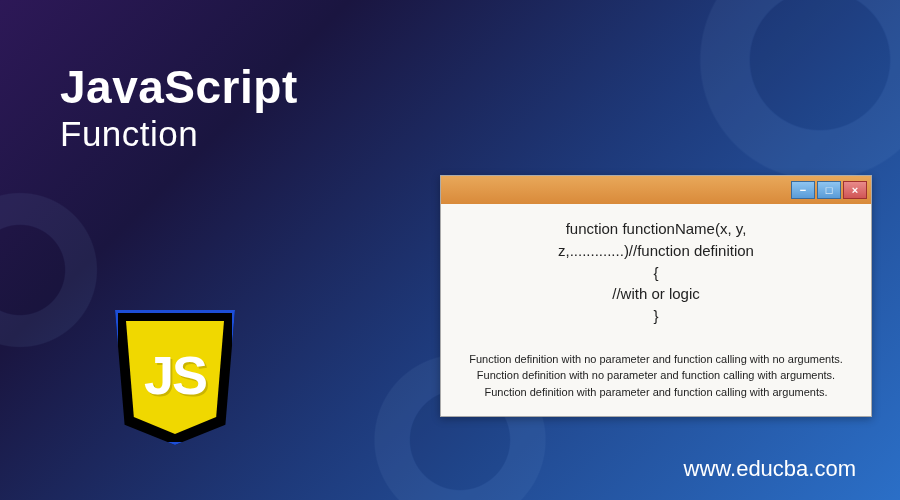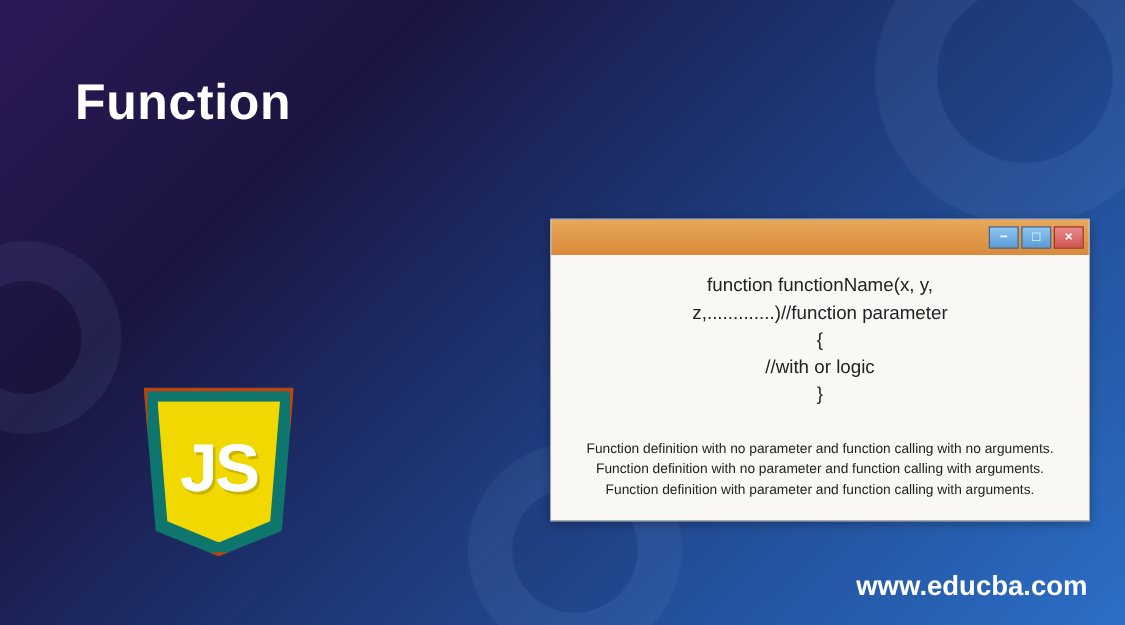--- a/index.html
+++ b/index.html
@@ -54,38 +54,38 @@
       top: 60px;
       left: 60px;
       color: #fff;
     }
     .title-line1 {
       font-size: 46px;
       font-weight: 700;
       letter-spacing: 0.5px;
     }
     .title-line2, .title-line3 {
-      font-size: 40px;
-      font-weight: 700;
+      font-size: 35px;
+      font-weight: 400;
       letter-spacing: 0.5px;
     }
     .js-logo {
       position: absolute;
       left: 115px;
       top: 310px;
       width: 150px;
       height: 150px;
     }
     .js-shield {
       width: 120px;
       height: 135px;
-      background: #0f766e;
+      background: #000000;
       position: relative;
       clip-path: polygon(0 0, 100% 0, 92% 85%, 50% 100%, 8% 85%);
-      border: 3px solid #c2410c;
+      border: 3px solid #1d4ed8;
     }
     .js-shield-inner {
       position: absolute;
       inset: 8px;
       background: #f0d800;
       clip-path: polygon(0 0, 100% 0, 92% 85%, 50% 100%, 8% 85%);
     }
     .js-text {
       position: absolute;
       left: 50%;
@@ -147,34 +147,35 @@
     .desc-block {
       font-family: Arial, sans-serif;
       font-size: 11px;
       color: #222;
       line-height: 1.5;
       margin-top: 24px;
     }
     .footer-url {
       position: absolute;
       bottom: 18px;
-      right: 30px;
+      right: 44px;
       color: #fff;
       font-size: 22px;
-      font-weight: 700;
+      font-weight: 400;
     }
   </style>
 </head>
 <body>
 
 <div class="gear gear-1"></div>
 <div class="gear gear-2"></div>
 <div class="gear gear-3"></div>
 
 <div class="title-block">
+  <div class="title-line1">JavaScript</div>
   <div class="title-line2">Function</div>
 </div>
 
 <div class="js-logo">
   <div class="js-shield">
     <div class="js-shield-inner"></div>
     <div class="js-text">JS</div>
   </div>
 </div>
 
@@ -186,21 +187,21 @@
     <div class="win-btn">
       <span>□</span>
     </div>
     <div class="win-btn close">
       <span>×</span>
     </div>
   </div>
   <div class="window-body">
     <div class="code-block">
       <div>function functionName(x, y,</div>
-      <div>z,.............)//function parameter</div>
+      <div>z,.............)//function definition</div>
       <div>{</div>
       <div>//with or logic</div>
       <div>}</div>
     </div>
     <div class="desc-block">
       <div>Function definition with no parameter and function calling with no arguments.</div>
       <div>Function definition with no parameter and function calling with arguments.</div>
       <div>Function definition with parameter and function calling with arguments.</div>
     </div>
   </div>

